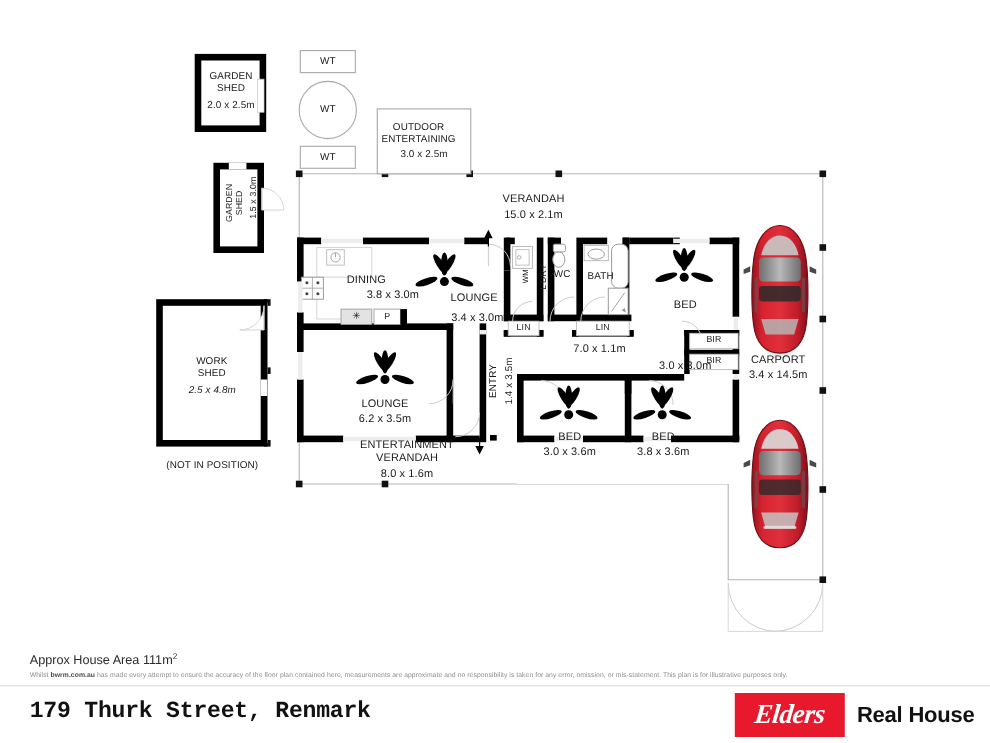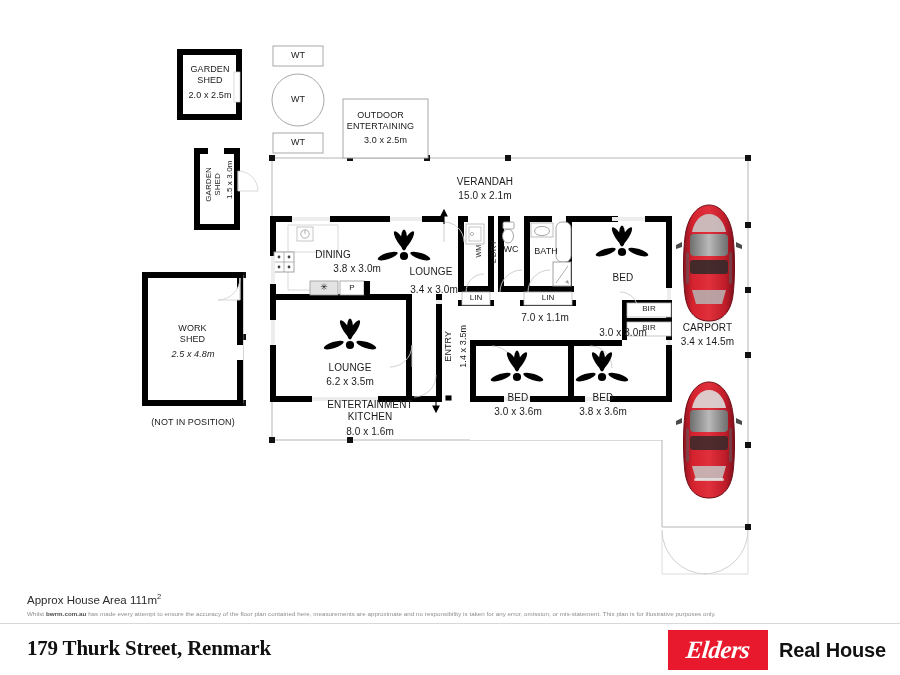--- a/index.html
+++ b/index.html
@@ -86,21 +86,21 @@
     height: 1px;
     background: #d8d8d8;
   }
   #address-line {
     position: absolute;
     left: 27px;
     top: 48px;
     font-size: 21px;
     font-weight: bold;
     color: #111111;
-    font-family: Liberation Serif, serif;
+    font-family: Liberation Mono, monospace;
     letter-spacing: -0.2px;
   }
   #brand-block {
     position: absolute;
     left: 668px;
     top: 630px;
     height: 40px;
     display: flex;
     align-items: center;
   }
@@ -491,21 +491,21 @@
   <div class="lbl lbl-10" style="left:592px; top:272px; width:62px;">BED</div>
   <div class="lbl lbl-10" style="left:578px; top:286px; width:90px;margin-top:41px;">3.0 x 3.0m</div>
 
   <div class="lbl lbl-10" style="left:487px; top:392px; width:62px;">BED</div>
   <div class="lbl lbl-10" style="left:473px; top:406px; width:90px;">3.0 x 3.6m</div>
 
   <div class="lbl lbl-10" style="left:572px; top:392px; width:62px;">BED</div>
   <div class="lbl lbl-10" style="left:558px; top:406px; width:90px;">3.8 x 3.6m</div>
 
   <div class="lbl lbl-10" style="left:300px; top:399px; width:140px;">ENTERTAINMENT
-KITCHEN</div>
+VERANDAH</div>
   <div class="lbl lbl-10" style="left:305px; top:426px; width:130px;">8.0 x 1.6m</div>
 
   <div class="lbl lbl-10" style="left:660px; top:322px; width:95px;">CARPORT</div>
   <div class="lbl lbl-10" style="left:655px; top:336px; width:105px;">3.4 x 14.5m</div>
 
   <div class="lbl lbl-7 rot90" style="left:456px; top:247px; width:46px;">WM</div>
   <div class="lbl lbl-8 rot90" style="left:468px; top:247px; width:52px;">L'DRY</div>
   <div class="lbl lbl-9" style="left:496px; top:244px; width:30px;">WC</div>
   <div class="lbl lbl-9" style="left:526px; top:246px; width:40px;">BATH</div>
 

